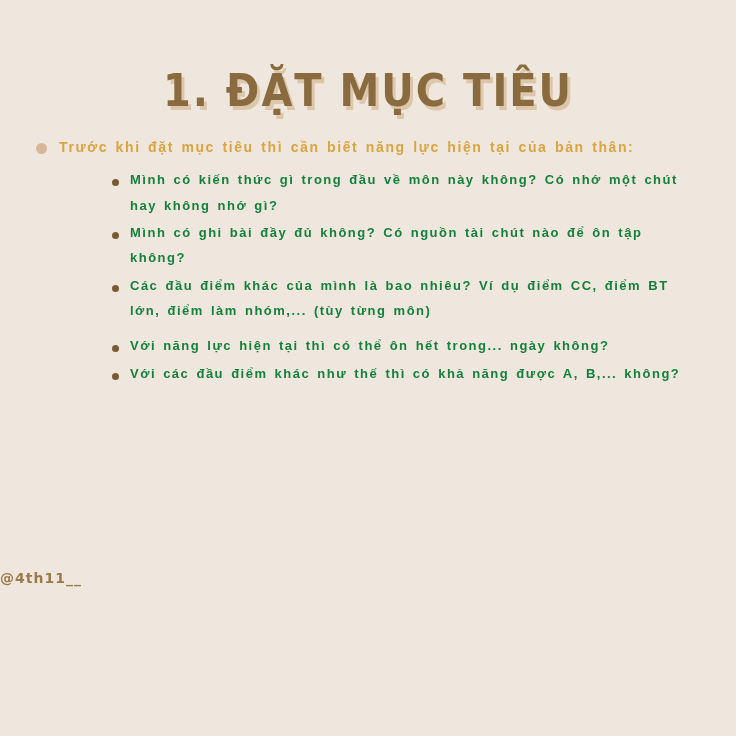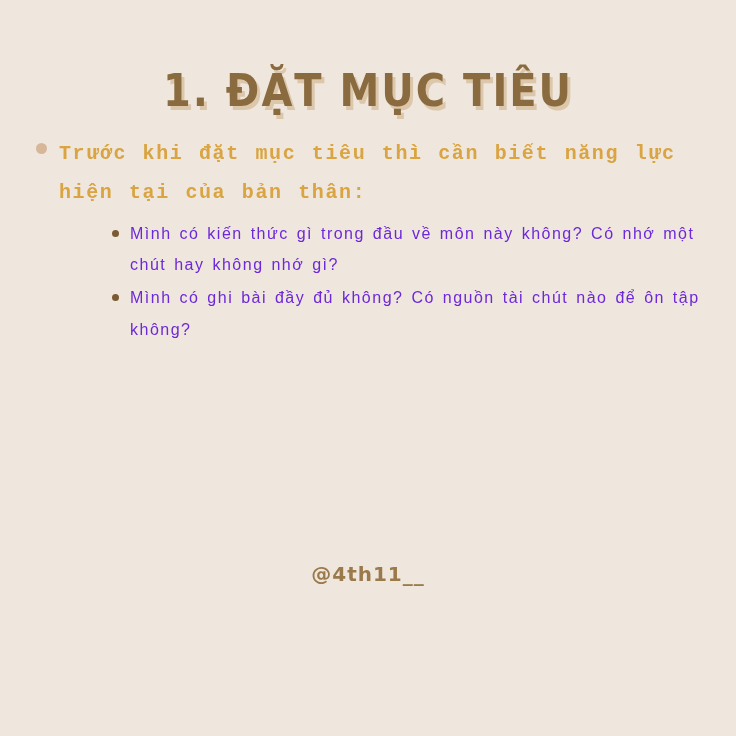--- a/index.html
+++ b/index.html
@@ -46,61 +46,59 @@
     flex: 0 0 auto;
     width: 11px;
     height: 11px;
     border-radius: 50%;
     background: #d6b79a;
     margin-top: 9px;
     margin-right: 12px;
   }
   .lvl1 .text {
     color: #d9a441;
-    font-size: 20px;
+    font-size: 14px;
     line-height: 1.95;
     letter-spacing: 1.6px;
     font-weight: bold;
     word-spacing: 2px;
-    font-family: Liberation Mono, monospace;
   }
   .sublist {
     margin: 2px 0 10px 0;
     padding-left: 76px;
   }
   .lvl2 {
     display: flex;
     align-items: flex-start;
     margin-bottom: 2px;
   }
   .lvl2 .dot2 {
     flex: 0 0 auto;
     width: 7px;
     height: 7px;
     border-radius: 50%;
     background: #7a5a33;
     margin-top: 12px;
     margin-right: 11px;
   }
   .lvl2 .text2 {
-    color: #6d28d9;
-    font-size: 16px;
+    color: #15803d;
+    font-size: 13px;
     line-height: 1.95;
     letter-spacing: 1.5px;
-    font-weight: normal;
+    font-weight: bold;
     word-spacing: 2px;
   }
   .handle {
     position: absolute;
     left: 0;
     right: 0;
     bottom: 62px;
-    text-align: center;
     color: #9a7a4a;
-    font-size: 20px;
+    font-size: 14px;
     font-weight: bold;
     letter-spacing: 1px;
     font-family: "DejaVu Sans", sans-serif;
   }
 </style>
 </head>
 <body>
 
 <div class="page">
 
@@ -114,20 +112,34 @@
     </div>
     <div class="sublist">
       <div class="lvl2">
         <span class="dot2"></span>
         <span class="text2">Mình có kiến thức gì trong đầu về môn này không? Có nhớ một chút hay không nhớ gì?</span>
       </div>
       <div class="lvl2">
         <span class="dot2"></span>
         <span class="text2">Mình có ghi bài đầy đủ không? Có nguồn tài chút nào để ôn tập không?</span>
       </div>
+      <div class="lvl2">
+        <span class="dot2"></span>
+        <span class="text2">Các đầu điểm khác của mình là bao nhiêu? Ví dụ điểm CC, điểm BT lớn, điểm làm nhóm,... (tùy từng môn)</span>
+      </div>
     </div>
 
+    <div class="sublist">
+      <div class="lvl2">
+        <span class="dot2"></span>
+        <span class="text2">Với năng lực hiện tại thì có thể ôn hết trong... ngày không?</span>
+      </div>
+      <div class="lvl2">
+        <span class="dot2"></span>
+        <span class="text2">Với các đầu điểm khác như thế thì có khả năng được A, B,... không?</span>
+      </div>
+    </div>
 
   </div>
 
   <div class="handle">@4th11__</div>
 
 </div>
 
 </body></html>

